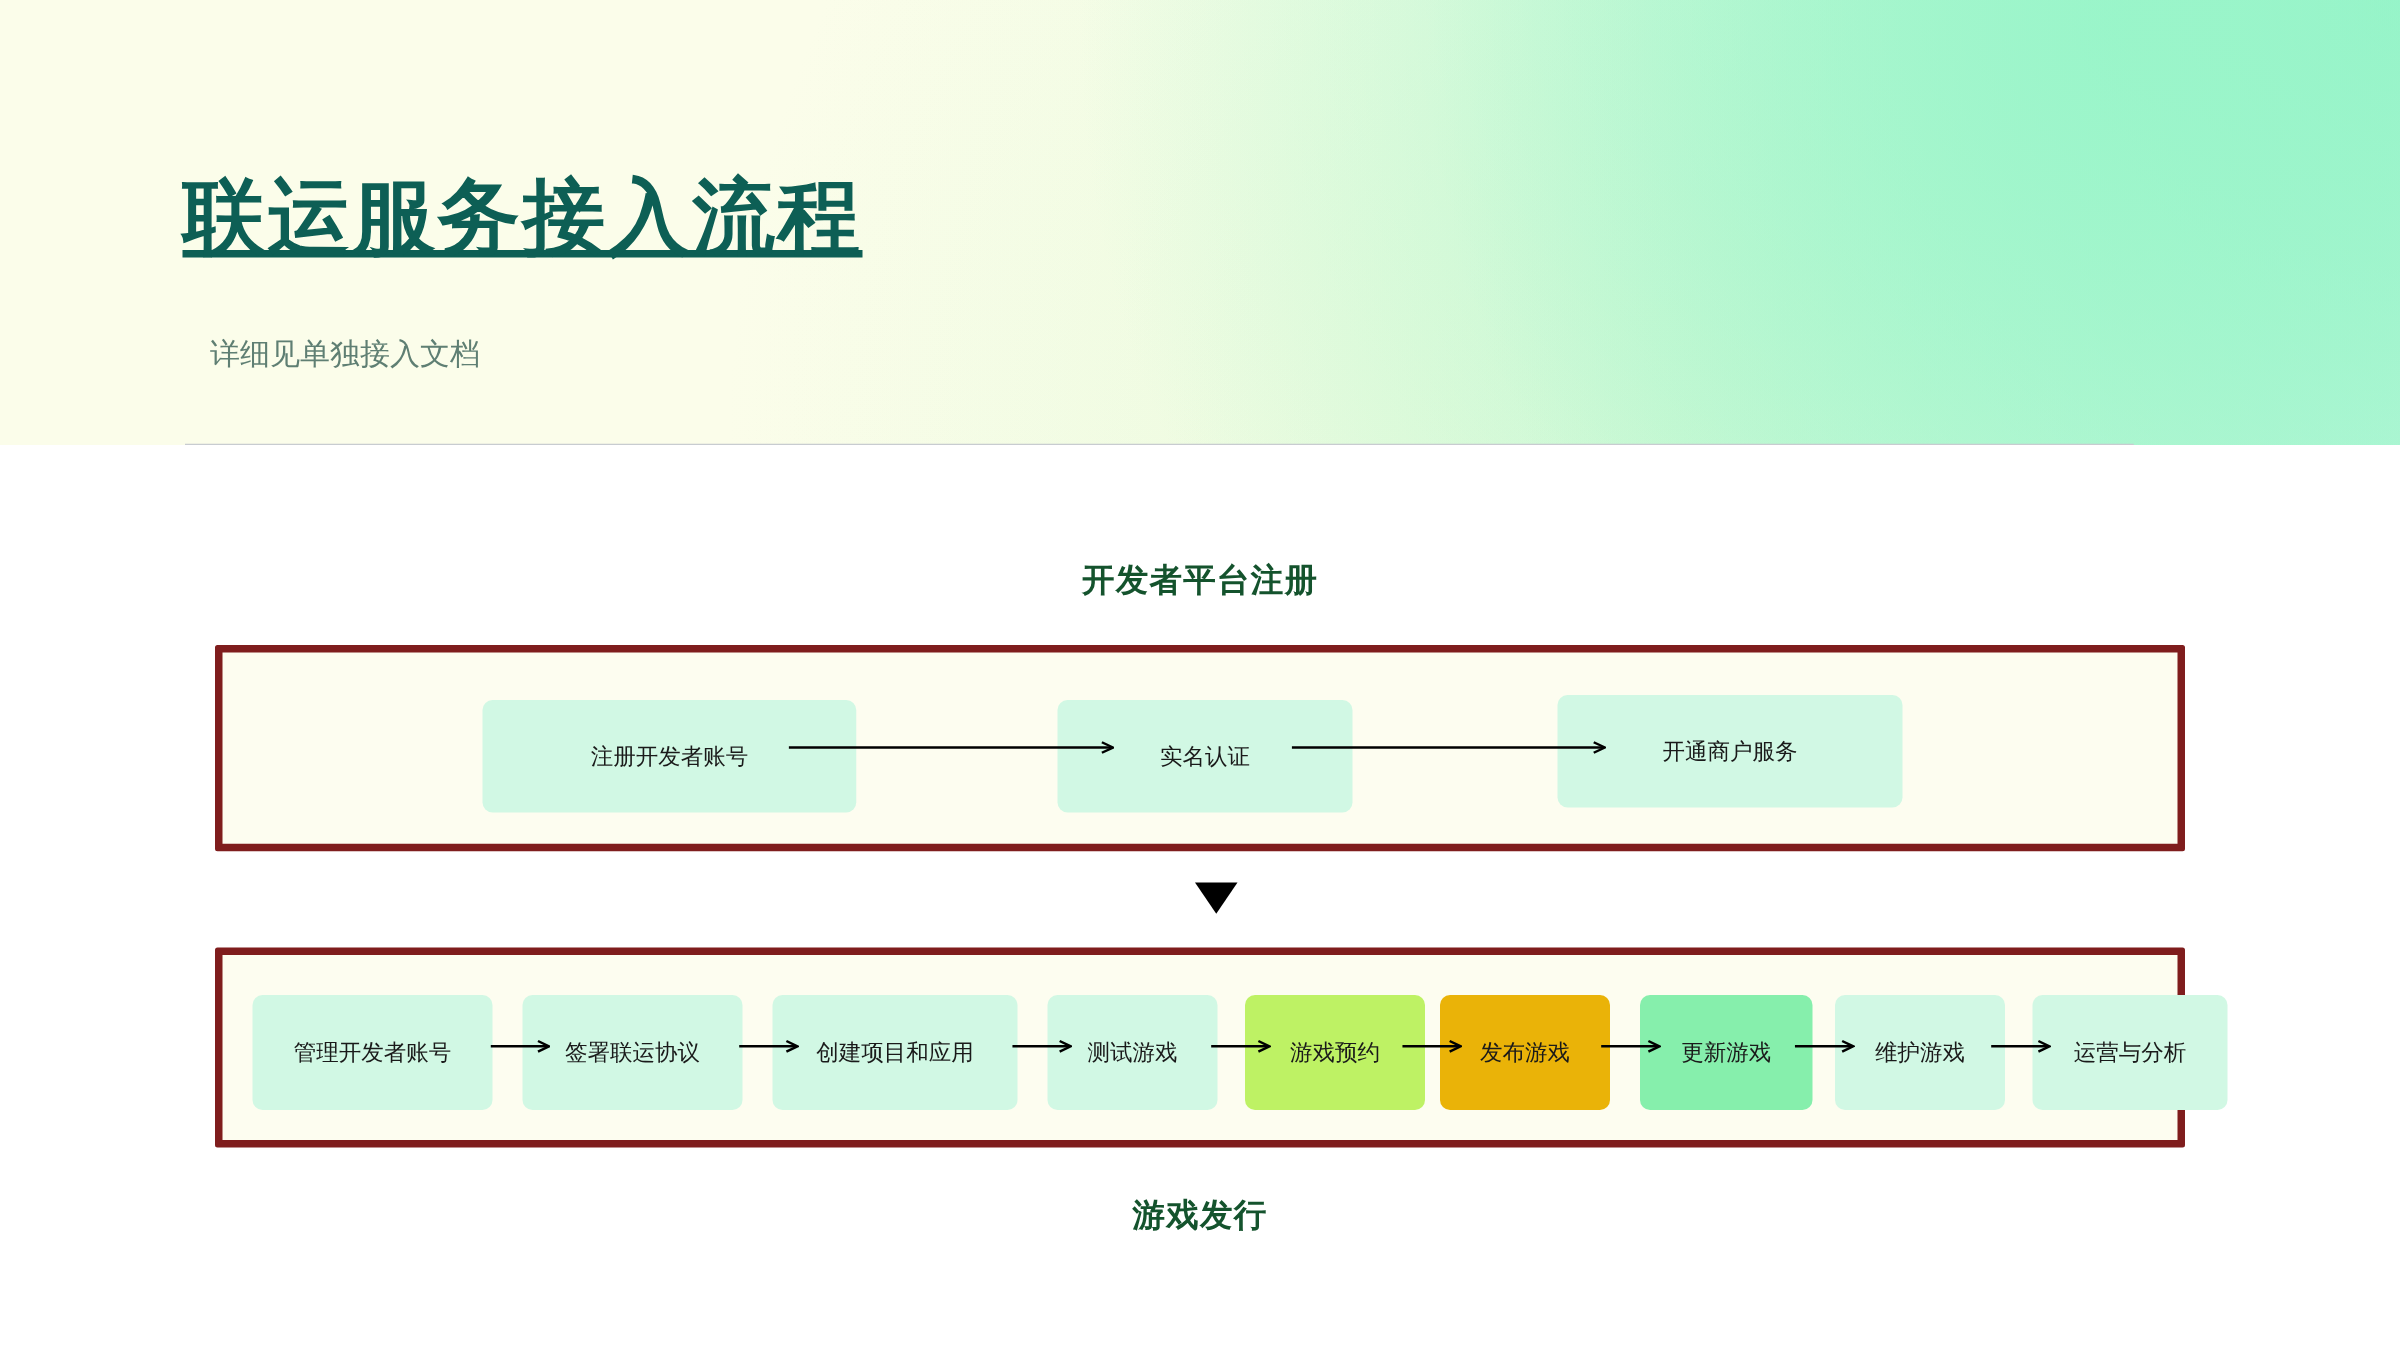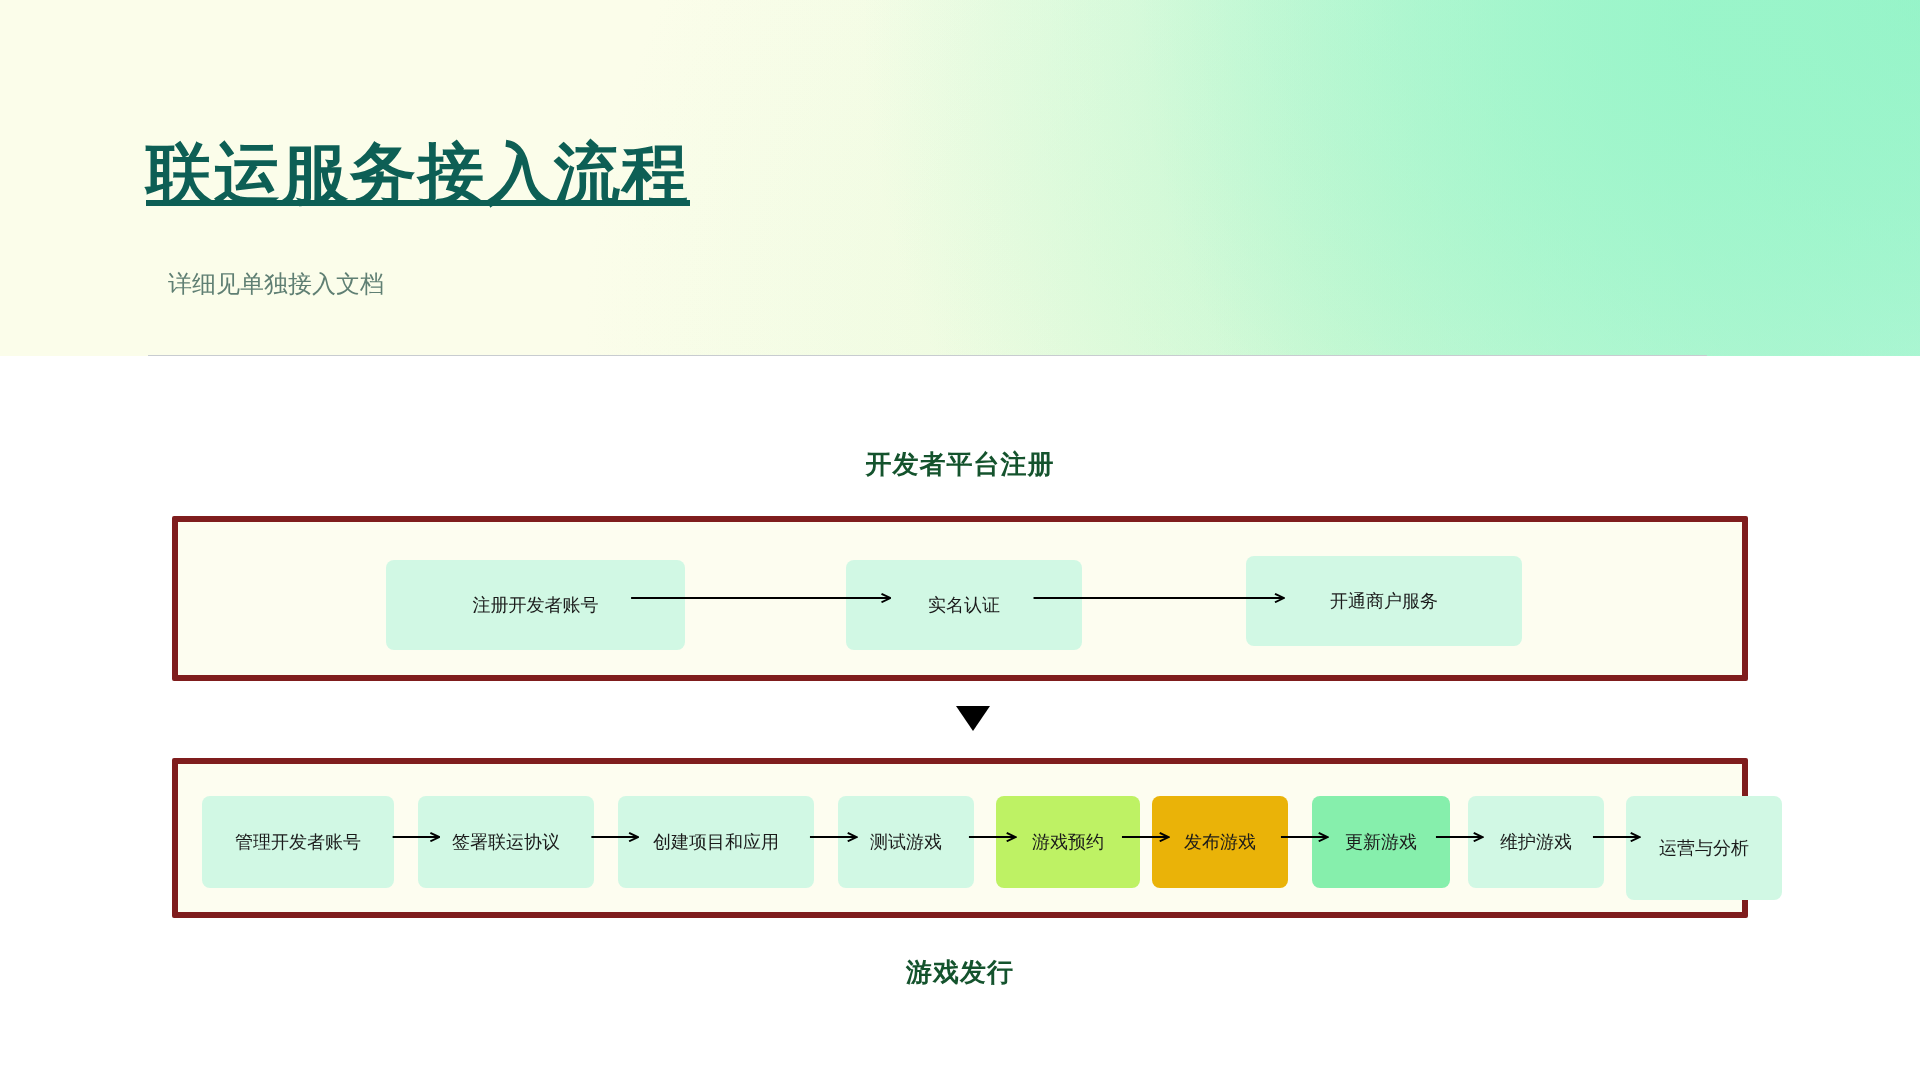--- a/index.html
+++ b/index.html
@@ -148,21 +148,21 @@
         </div>
         <div class="node" style="left: 974px; top: 32px; width: 136px; height: 92px; background: #eab308;">
           <span class="node-label">发布游戏</span>
         </div>
         <div class="node" style="left: 1134px; top: 32px; width: 138px; height: 92px; background: #86efac;">
           <span class="node-label">更新游戏</span>
         </div>
         <div class="node" style="left: 1290px; top: 32px; width: 136px; height: 92px; background: rgb(209, 248, 228);">
           <span class="node-label">维护游戏</span>
         </div>
-        <div class="node" style="left: 1448px; top: 32px; width: 156px; height: 104px; background: rgb(209, 248, 228);">
+        <div class="node" style="left: 1448px; top: 32px; width: 156px; height: 92px; background: rgb(209, 248, 228);">
           <span class="node-label">运营与分析</span>
         </div>
       </div>
     <svg class="arrow-layer" id="flow-2-arrows" viewBox="0 0 1574 158" preserveAspectRatio="none">
         <defs>
           <marker id="flow-2-arrows-head" markerWidth="11" markerHeight="11" refX="9" refY="5.5" orient="auto" markerUnits="userSpaceOnUse">
             <path d="M1,1 L10,5.5 L1,10" fill="none" stroke="#000000" stroke-width="2" stroke-linecap="butt"></path>
           </marker>
         </defs>
         <line x1="216" y1="78" x2="262" y2="78" stroke="#000000" stroke-width="2.2" marker-end="url(#flow-2-arrows-head)"></line>

